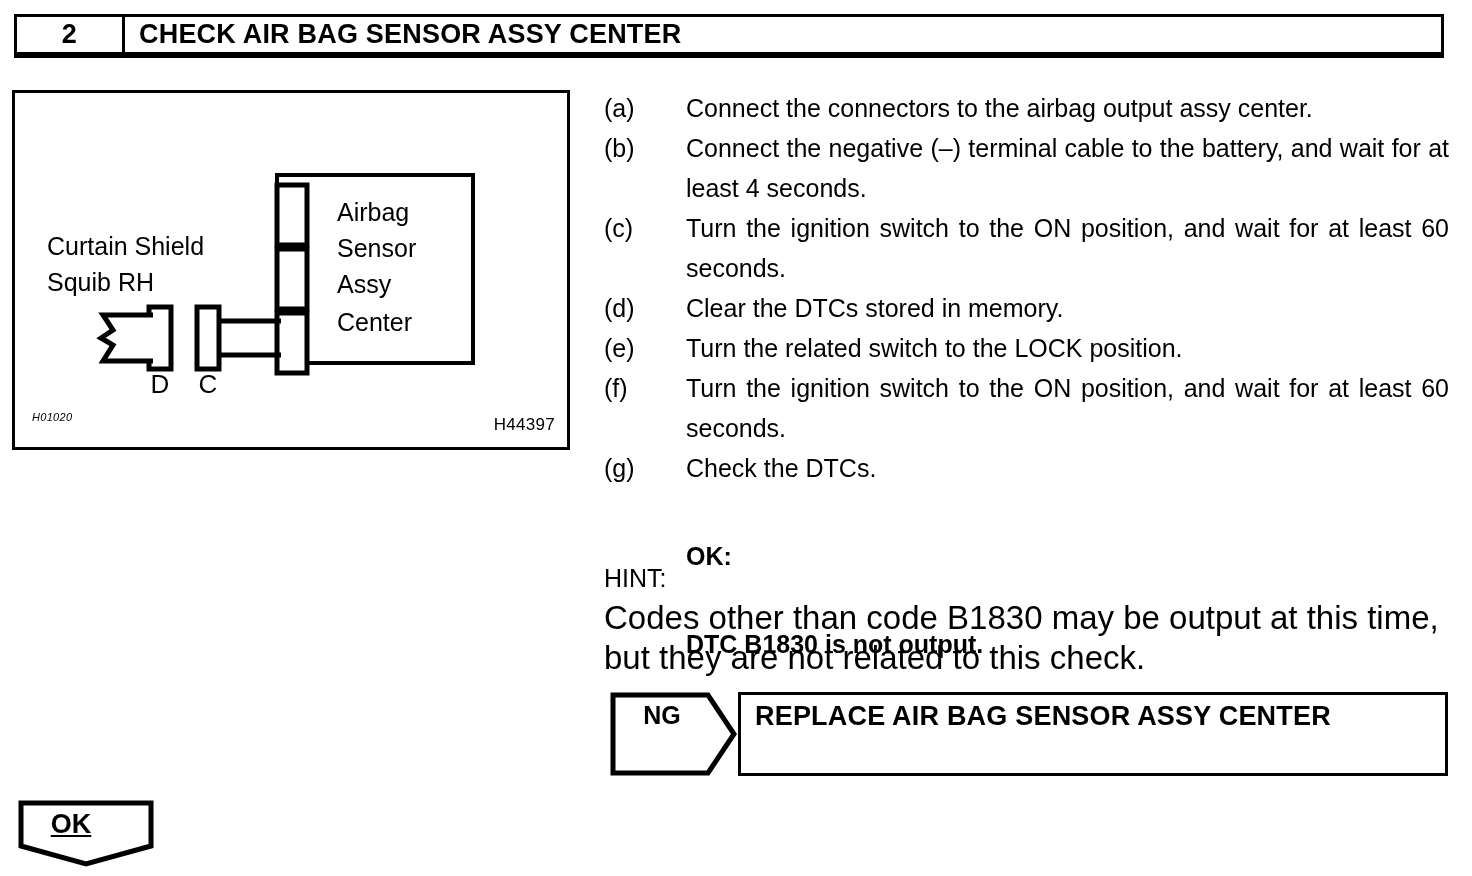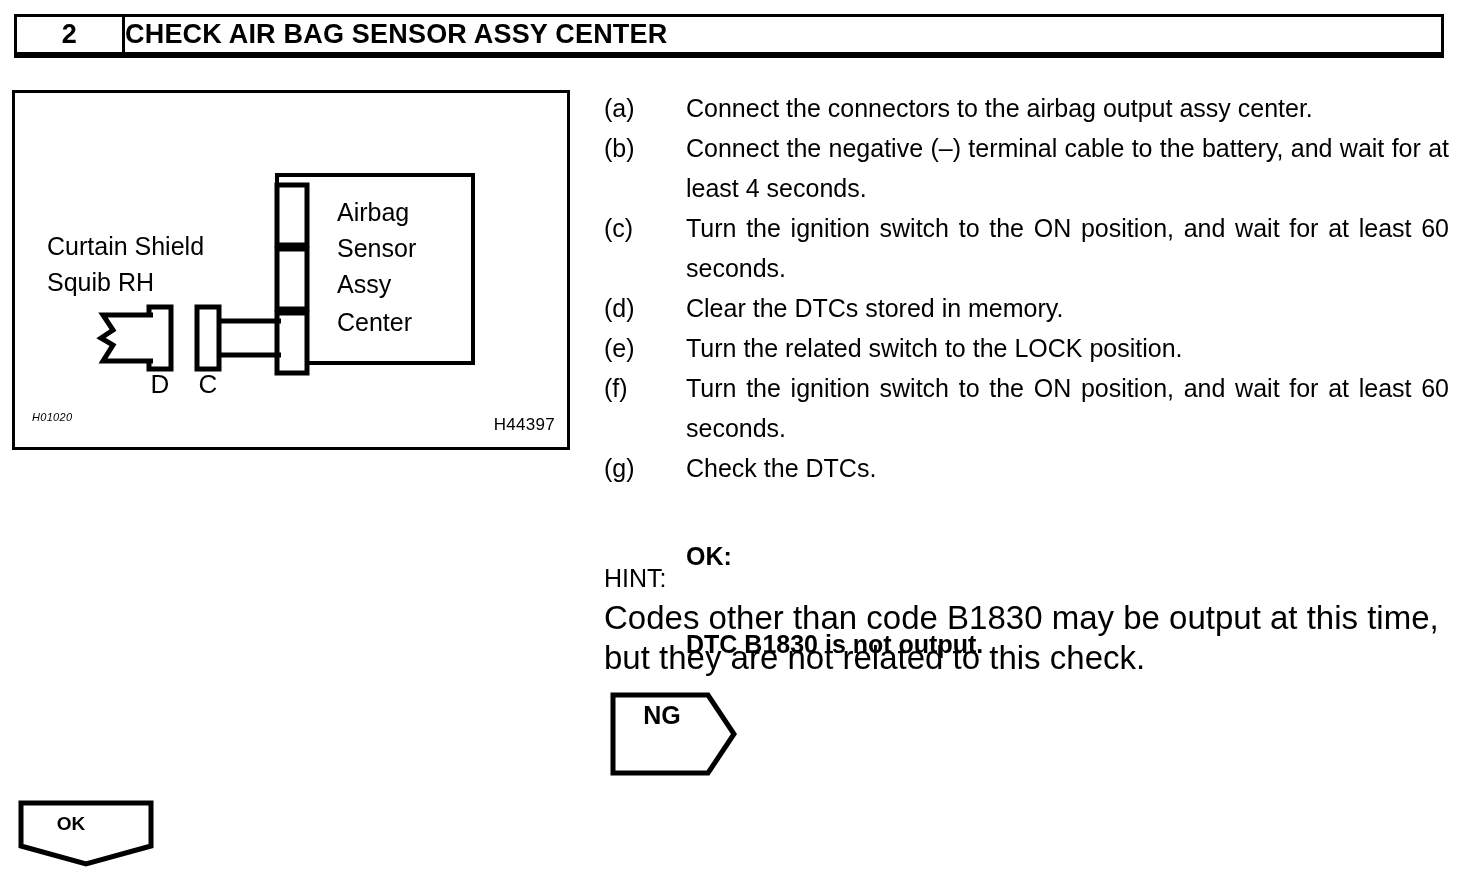--- a/index.html
+++ b/index.html
@@ -39,20 +39,21 @@
   }
   .step-number-cell span {
     font-size: 27px;
     font-weight: bold;
     letter-spacing: 0.5px;
   }
   .step-title-cell {
     flex: 1;
     display: flex;
     align-items: center;
+    padding-left: 14px;
     box-sizing: border-box;
   }
   .step-title-cell span {
     font-size: 27px;
     font-weight: bold;
     letter-spacing: 0.2px;
   }
 
   
   .figure-panel {
@@ -191,22 +192,23 @@
   .ok-tag svg { display: block; }
   .ok-tag-label {
     position: absolute;
     left: 0;
     top: 2px;
     width: 106px;
     height: 44px;
     display: flex;
     align-items: center;
     justify-content: center;
-    font-size: 19px;
-    font-weight: bold;
+    font-size: 27px;
+    font-weight: bold;
+    text-decoration: underline;
   }
 </style>
 </head>
 <body>
 
 <div class="step-header">
   <div class="step-number-cell">
     <span>2</span>
   </div>
   <div class="step-title-cell">
@@ -304,20 +306,23 @@
 
 <div class="ng-row">
 
   <div class="ng-tag">
     <svg width="128" height="84" viewBox="0 0 128 84">
       <path d="M 3 3 L 98 3 L 124 42 L 98 81 L 3 81 Z" fill="#ffffff" stroke="#000000" stroke-width="5" stroke-linejoin="miter"></path>
     </svg>
     <div class="ng-tag-label">NG</div>
   </div>
 
+  <div class="ng-action-box">
+    <div class="ng-action-label">REPLACE AIR BAG SENSOR ASSY CENTER</div>
+  </div>
 </div>
 
 <div class="ok-tag">
   <svg width="140" height="68" viewBox="0 0 140 68">
     <path d="M 3 3 L 133 3 L 133 46 L 68 64 L 3 46 Z" fill="#ffffff" stroke="#000000" stroke-width="5" stroke-linejoin="miter"></path>
   </svg>
   <div class="ok-tag-label">OK</div>
 </div>
 
 </body></html>

